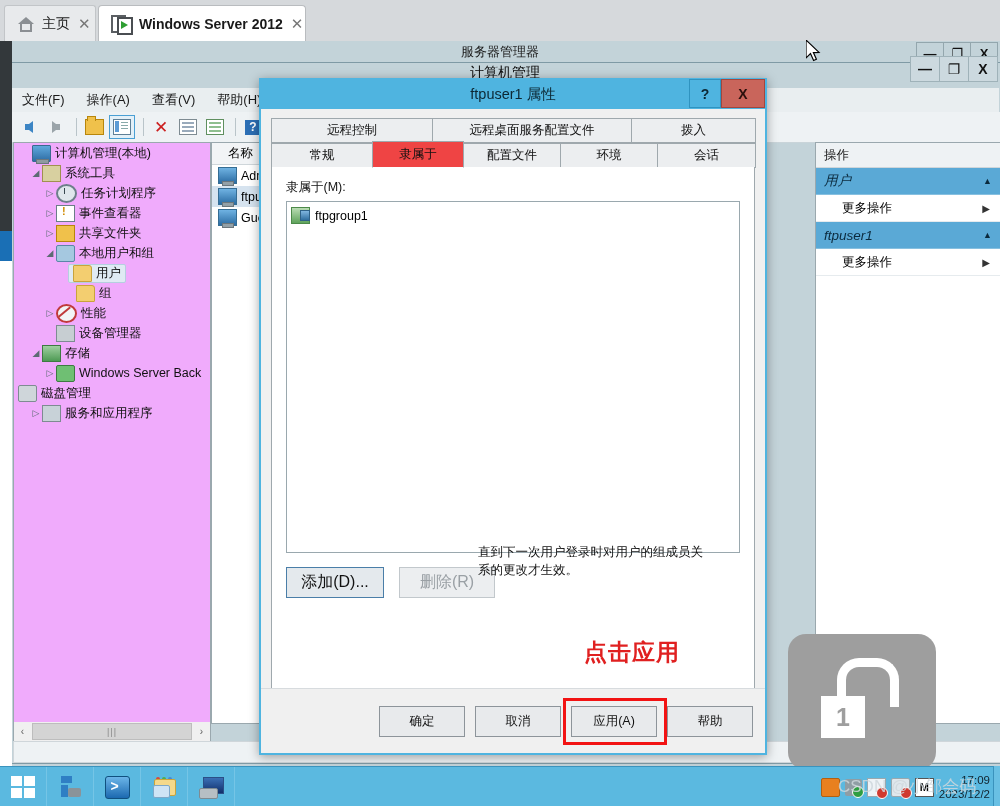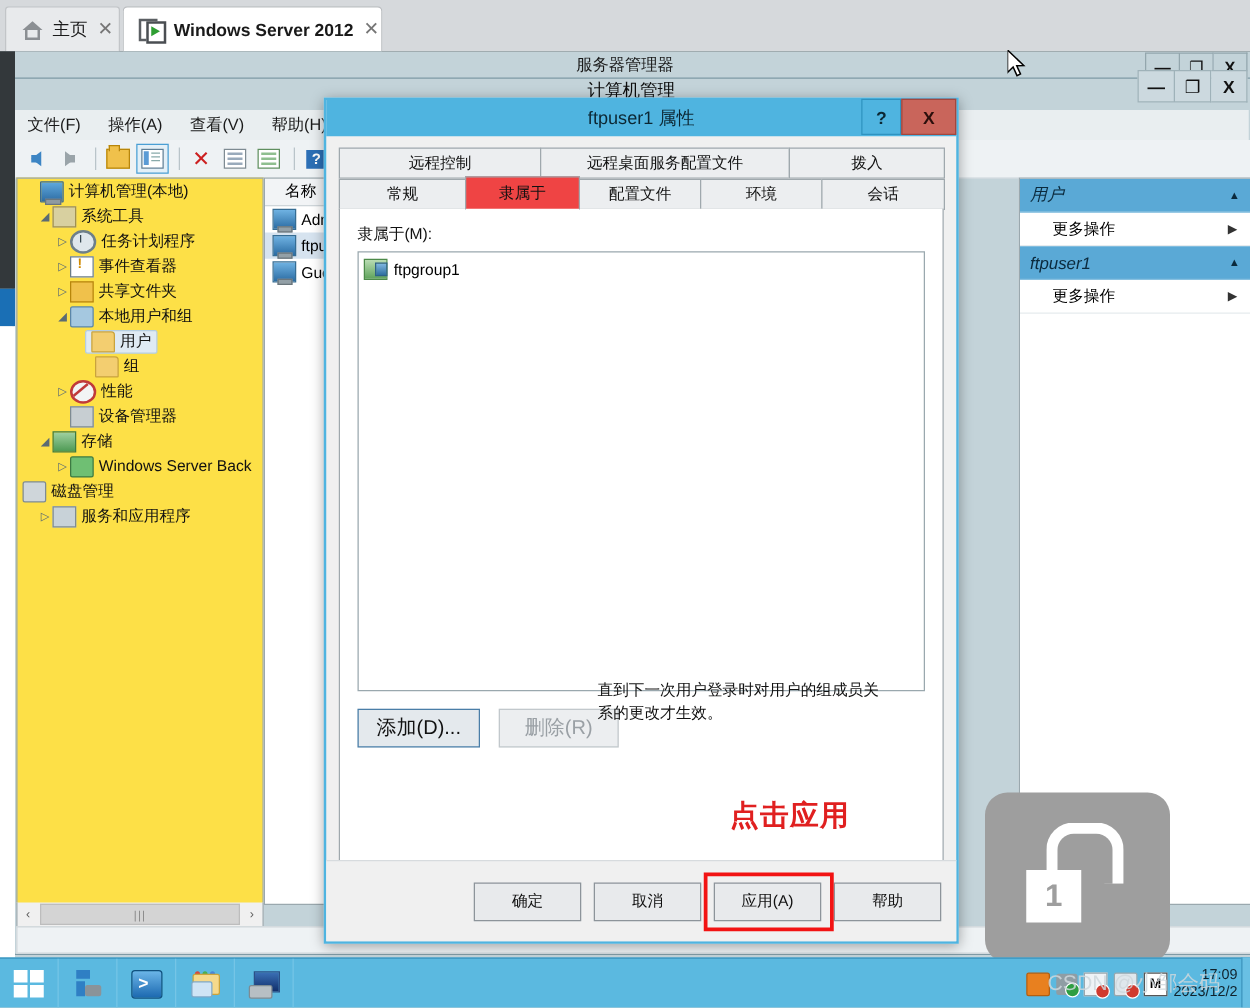--- a/index.html
+++ b/index.html
@@ -58,21 +58,21 @@
   .folder-ico::before{content:"";position:absolute;left:1px;top:-4px;width:7px;height:4px;background:#f0c14b;border:1px solid #b8860b;border-bottom:none;}
   .pane-ico{width:16px;height:14px;background:#fff;border:1px solid #5f7f96;position:relative;}
   .pane-ico .bar{position:absolute;left:1px;top:1px;width:4px;height:11px;background:#5b9bd5;}
   .pane-ico .ln{position:absolute;left:7px;width:7px;height:1px;background:#8aa;}
   .xred{color:#cc2020;font-size:17px;font-weight:bold;line-height:1;}
   .props-ico{width:16px;height:14px;background:#fff;border:1px solid #7e8b92;}
   .props-ico i{display:block;height:2px;margin:2px 2px 0;background:#9ab;}
   .qm{width:17px;height:15px;background:#2c6fb5;color:#fff;font-weight:bold;font-size:12px;display:flex;align-items:center;justify-content:center;}
 
   
-  #treepane{left:13px;top:142px;width:196px;height:580px;background:#fde047;border:1px solid #9aa8ae;overflow:hidden;}
+  #treepane{left:13px;top:142px;width:196px;height:580px;background:#f0abfc;border:1px solid #9aa8ae;overflow:hidden;}
   #listpane{left:211px;top:142px;width:110px;height:580px;background:#fff;border:1px solid #9aa8ae;overflow:hidden;}
   #actionpane{left:815px;top:142px;width:184px;height:580px;background:#fff;border:1px solid #9aa8ae;overflow:hidden;}
 
   .tree-row{display:flex;align-items:center;height:20px;padding-left:4px;font-size:12.5px;color:#111;white-space:nowrap;}
   .tree-row .exp{width:12px;text-align:center;color:#5b6b73;font-size:9px;}
   .tico{width:17px;height:15px;margin-right:4px;position:relative;flex:0 0 auto;}
   .pc{background:linear-gradient(#5fa8dd,#2e6da4);border:1px solid #3a6a8f;border-radius:1px;}
   .pc::after{content:"";position:absolute;left:3px;bottom:-3px;width:11px;height:3px;background:#8e9aa0;border:1px solid #6b767c;}
   .wrench{background:#d8d0a0;border:1px solid #a09050;}
   .clockI{border-radius:50%;background:#dfe7ec;border:2px solid #6d7f8a;}
@@ -363,20 +363,21 @@
     <span class="uico"></span>
     <span>ftpu</span>
   </div>
   <div class="list-row">
     <span class="uico"></span>
     <span>Gue</span>
   </div>
 </div>
 
 <div class="abs" id="actionpane">
+  <div class="act-head">操作</div>
   <div class="act-group">
     <span>用户</span>
     <span class="car">▲</span>
   </div>
   <div class="act-item">
     <span>更多操作</span>
     <span class="car">▶</span>
   </div>
   <div class="act-group">
     <span>ftpuser1</span>

